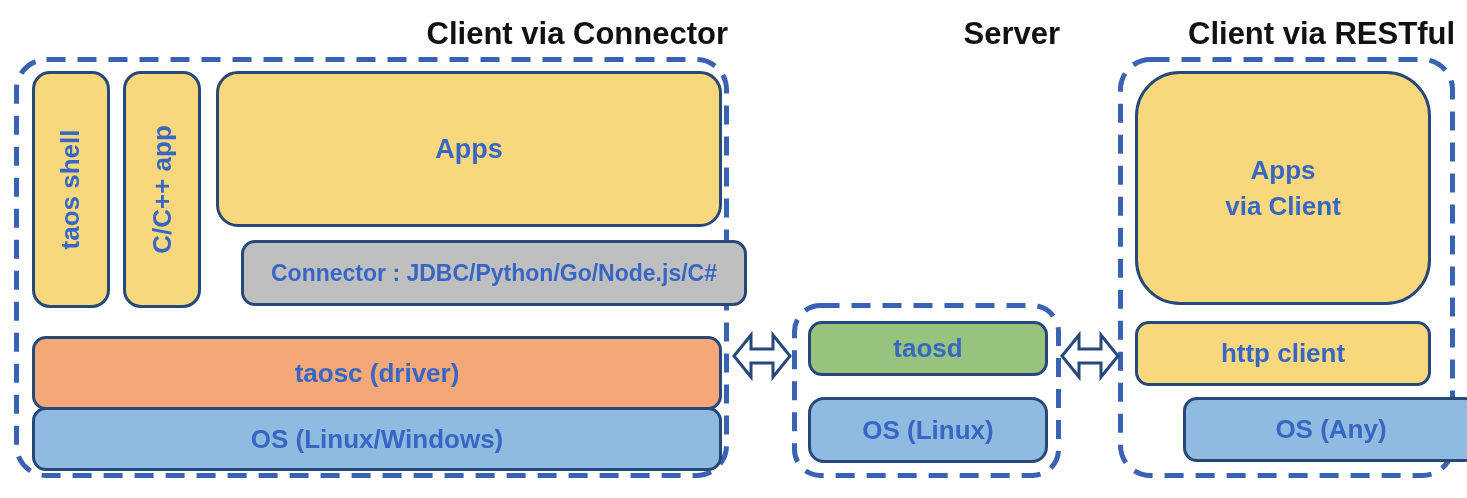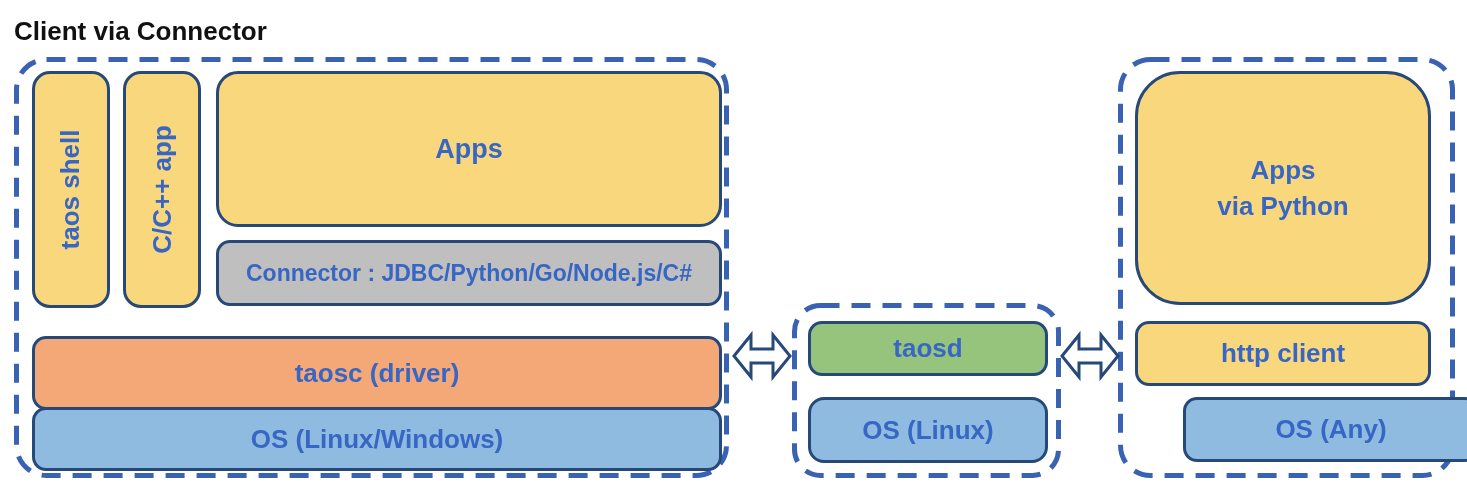--- a/index.html
+++ b/index.html
@@ -12,43 +12,43 @@
     overflow: hidden;
   }
   svg.bg-layer {
     position: absolute;
     left: 0; top: 0;
     width: 1467px; height: 498px;
   }
   .section-title {
     position: absolute;
     top: 16px;
-    text-align: left;
-    font-size: 26px;
+    text-align: right;
+    font-size: 31px;
     font-weight: bold;
     color: var(--title-text, #111111);
     letter-spacing: 0px;
   }
   .box {
     position: absolute;
     box-sizing: border-box;
     display: flex;
     align-items: center;
     justify-content: center;
     border: 3px solid var(--box-border, #27497A);
     font-weight: bold;
     color: var(--label-text, #3766C4);
     font-size: 26px;
     text-align: center;
   }
   .yellow { background: var(--yellow-box, #F9D87D); }
   .orange { background: var(--orange-box, #F4A777); }
   .green  { background: var(--green-box,  #96C47D); }
   .blue   { background: var(--blue-box,   #90BBE0); }
-  .gray   { background: var(--gray-box,   #BFBFBF); }
+  .gray   { background: var(--gray-box,   #BFBFBF); margin-left: 25px; }
 
   .r14 { border-radius: 14px; }
   .r18 { border-radius: 18px; }
   .r22 { border-radius: 22px; }
   .r45 { border-radius: 45px; }
 
   .vlabel {
     transform: rotate(-90deg);
     white-space: nowrap;
   }
@@ -79,20 +79,22 @@
   <svg class="bg-layer" viewBox="0 0 1467 498">
     <rect x="16.5" y="59.5" width="710" height="416" rx="30" fill="none" style="stroke: var(--dashed-border, #3A62B2);" stroke-width="5" stroke-dasharray="19 12"></rect>
     <rect x="794.5" y="305.5" width="264" height="170" rx="26" fill="none" style="stroke: var(--dashed-border, #3A62B2);" stroke-width="5" stroke-dasharray="19 12"></rect>
     <rect x="1120.5" y="59.5" width="332" height="416" rx="30" fill="none" style="stroke: var(--dashed-border, #3A62B2);" stroke-width="5" stroke-dasharray="19 12"></rect>
 
     <path d="M 734 356 L 751 335 L 751 349 L 773 349 L 773 335 L 790 356 L 773 377 L 773 363 L 751 363 L 751 377 Z" style="fill: var(--arrow-fill, #FFFFFF); stroke: var(--box-border, #27497A);" stroke-width="3"></path>
     <path d="M 1062 356 L 1079 335 L 1079 349 L 1101 349 L 1101 335 L 1118 356 L 1101 377 L 1101 363 L 1079 363 L 1079 377 Z" style="fill: var(--arrow-fill, #FFFFFF); stroke: var(--box-border, #27497A);" stroke-width="3"></path>
   </svg>
 
   <div class="section-title t-connector">Client via Connector</div>
+  <div class="section-title t-server">Server</div>
+  <div class="section-title t-restful">Client via RESTful</div>
 
   <div class="box yellow r18 b-taos-shell">
     <span class="vlabel">taos shell</span>
   </div>
   <div class="box yellow r18 b-cpp-app">
     <span class="vlabel">C/C++ app</span>
   </div>
   <div class="box yellow r22 b-apps">
     <span>Apps</span>
   </div>
@@ -109,21 +111,21 @@
   <div class="box green r14 b-taosd">
     <span>taosd</span>
   </div>
   <div class="box blue r14 b-os-mid">
     <span>OS (Linux)</span>
   </div>
 
   <div class="box yellow r45 b-apps-restful two-line">
     <span>
       <span style="display:block">Apps</span>
-      <span style="display:block">via Python</span>
+      <span style="display:block">via Client</span>
     </span>
   </div>
   <div class="box yellow r14 b-http-client">
     <span>http client</span>
   </div>
   <div class="box blue r14 b-os-right">
     <span>OS (Any)</span>
   </div>
 
 </div>

